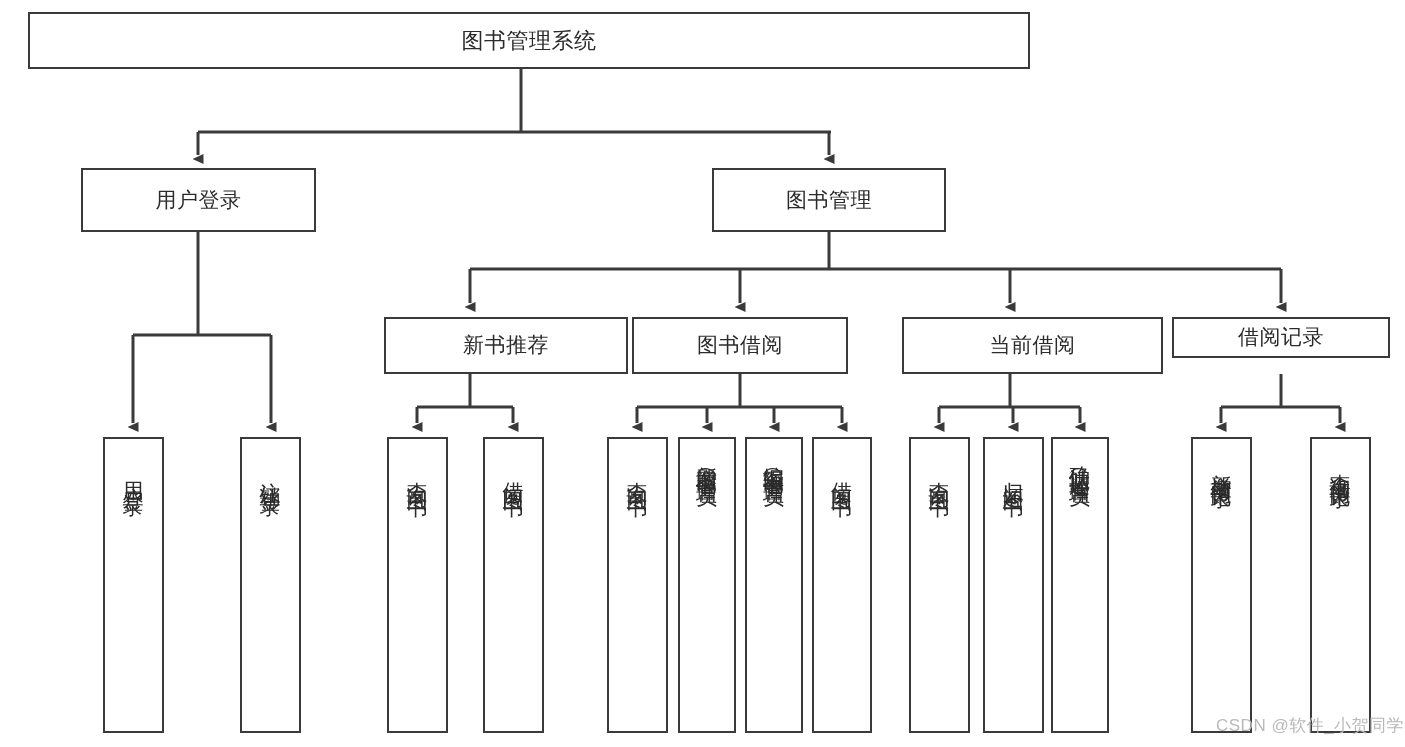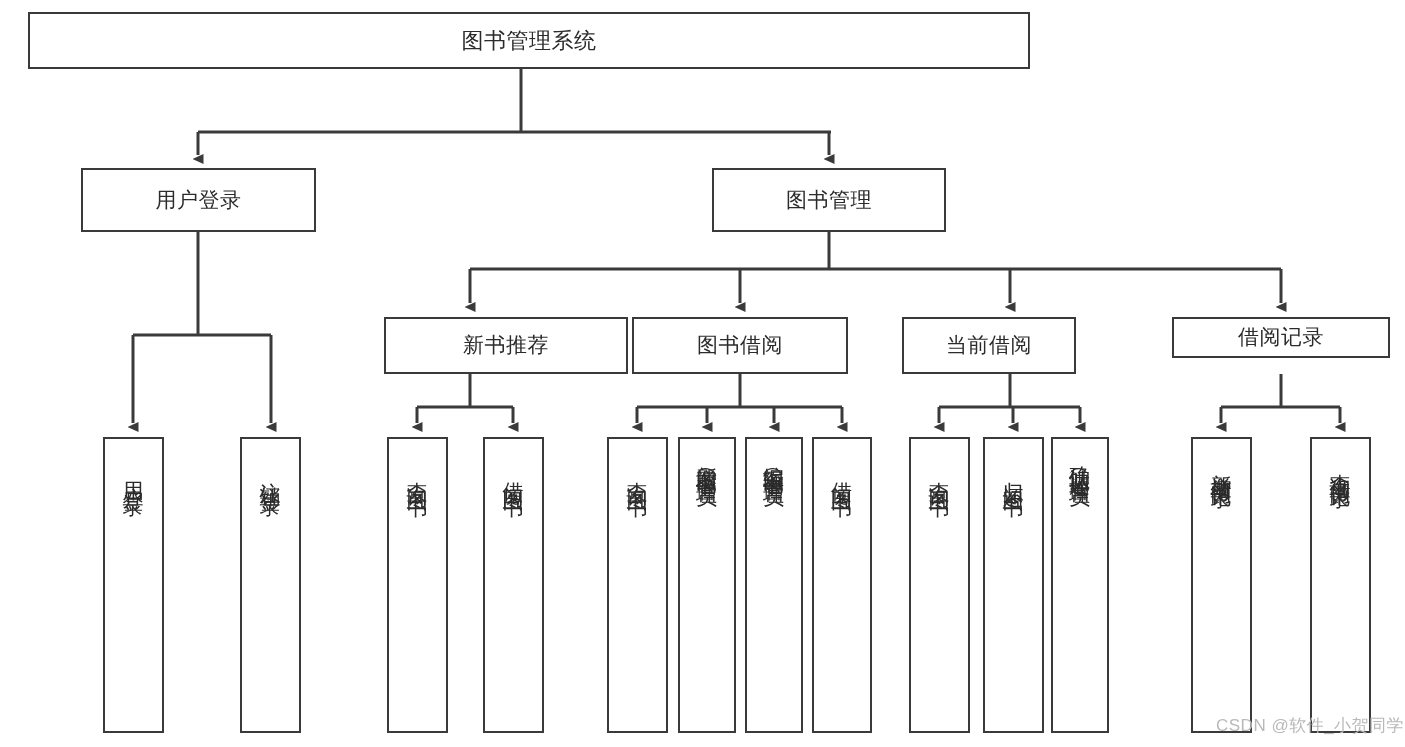--- a/index.html
+++ b/index.html
@@ -152,21 +152,21 @@
   <div class="node horiz" style="left:712px; top:168px; width:234px; height:64px;justify-content:center;">
     <span class="label">图书管理</span>
   </div>
 
   <div class="node horiz" style="left:362px; top:317px; width:244px; height:57px;margin-left:22px;">
     <span class="label">新书推荐</span>
   </div>
   <div class="node horiz" style="left:632px; top:317px; width:216px; height:57px;align-items:center;">
     <span class="label">图书借阅</span>
   </div>
-  <div class="node horiz" style="left:902px; top:317px; width:174px; height:57px;">
+  <div class="node horiz" style="left:902px; top:317px; width:261px; height:57px;">
     <span class="label">当前借阅</span>
   </div>
   <div class="node horiz" style="left:1172px; top:317px; width:218px; height:41px;">
     <span class="label">借阅记录</span>
   </div>
 
   <div class="node vert" style="left:103px; top:437px; width:61px; height:296px;">
     <span class="label">用户登录</span>
   </div>
   <div class="node vert" style="left:240px; top:437px; width:61px; height:296px;">

